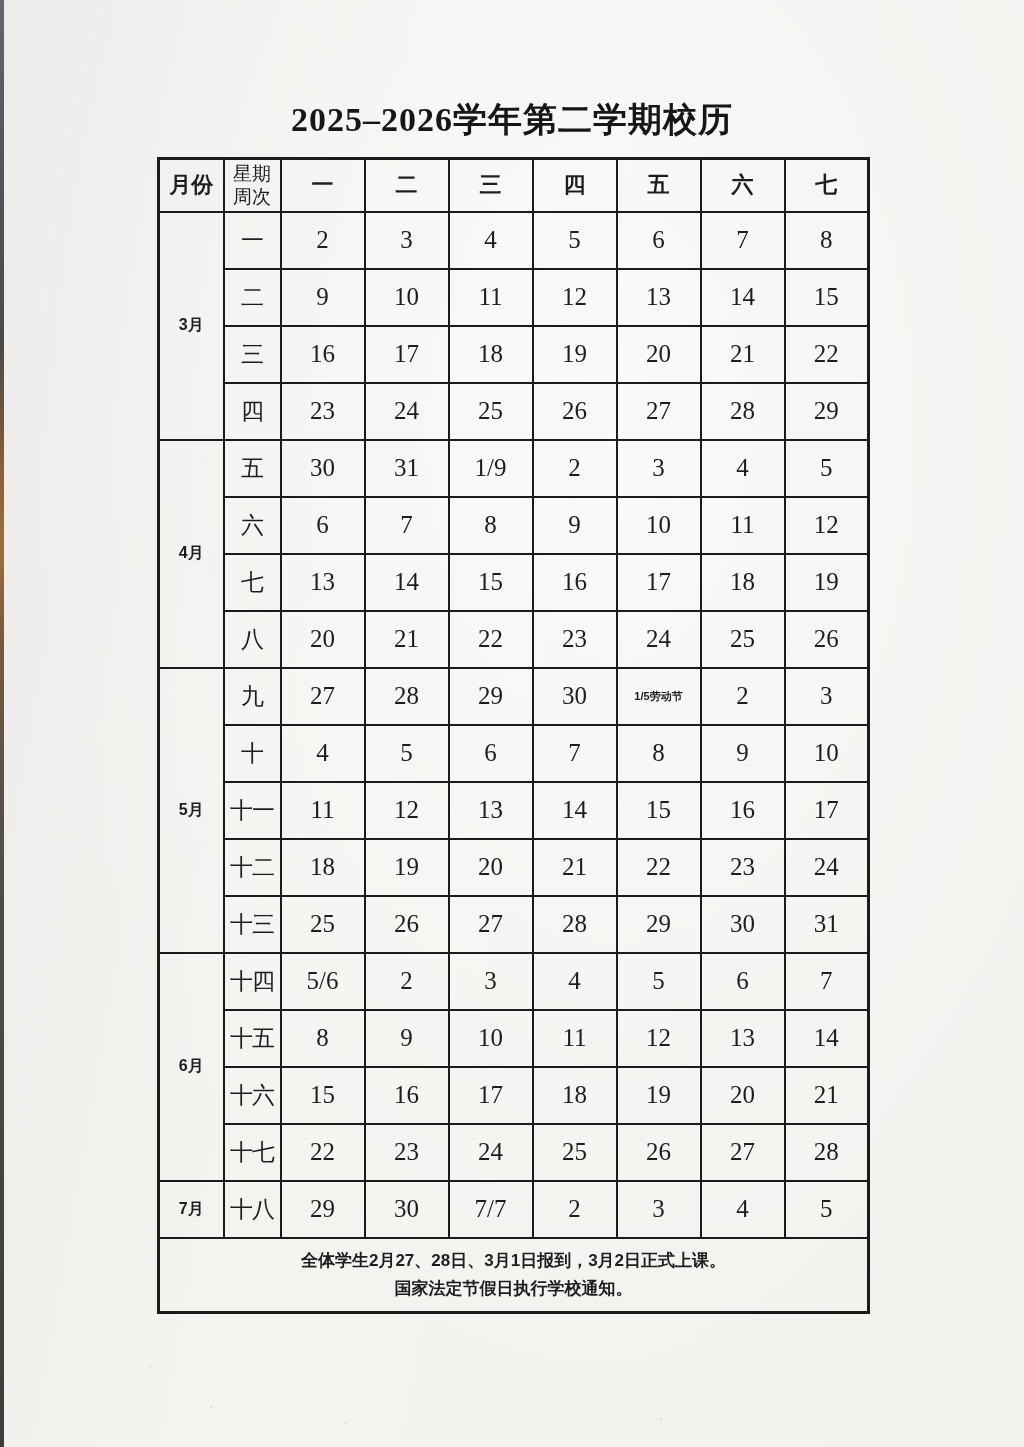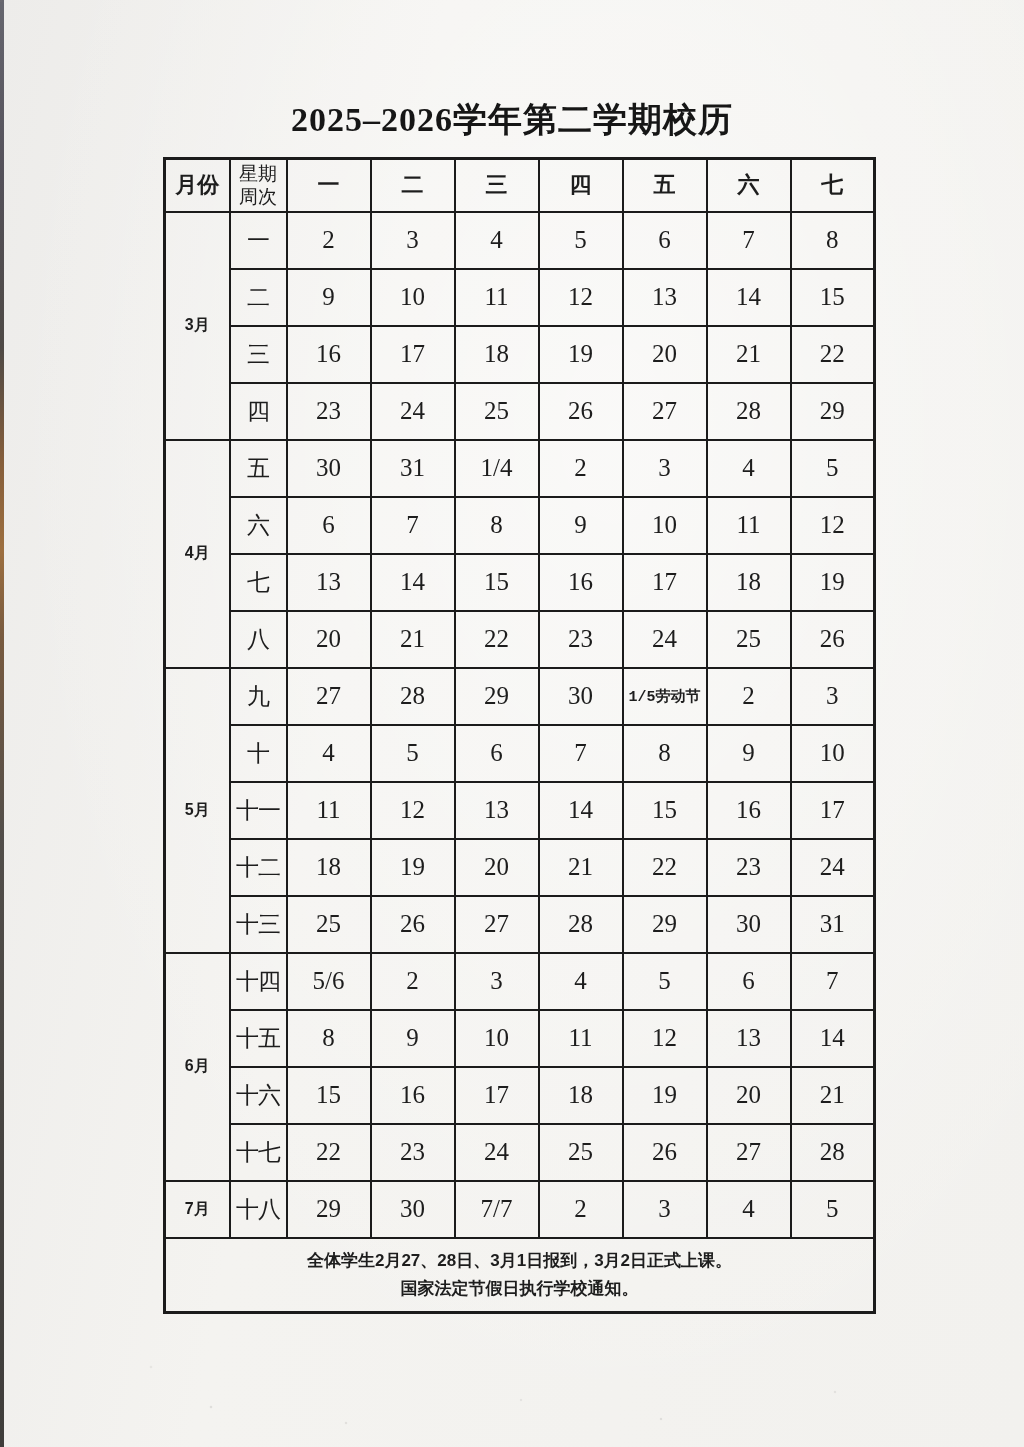--- a/index.html
+++ b/index.html
@@ -42,21 +42,21 @@
                 150px 1366px 1px rgba(140,138,135,.20),
                 834px 1391px 1px rgba(130,128,125,.22);}
   .title{
     position:absolute;top:97px;left:0;width:1024px;
     text-align:center;
     font-size:34px;font-weight:700;
     letter-spacing:1px;
     color:#161616;
   }
   table.calendar{
-    position:absolute;left:163px;top:157px;
+    position:absolute;left:157px;top:157px;
     width:711px;
     border-collapse:collapse;
     table-layout:fixed;
     border:3px solid var(--border);
     background:transparent;
   }
   .calendar th,.calendar td{
     border:2px solid var(--border);
     text-align:center;vertical-align:middle;
     padding:0;
@@ -78,23 +78,23 @@
   td.week-cell{
     font-size:23px;font-weight:500;
     font-family:"Liberation Sans","DejaVu Sans",sans-serif;
     letter-spacing:-1px;
   }
   td.day-cell{
     font-size:25px;
     font-weight:500;
   }
   td.day-cell.note-cell{
-    font-size:15px;
+    font-size:11px;
     font-weight:600;
-    font-family:Liberation Mono, monospace;
+    font-family:Liberation Sans, sans-serif;
     letter-spacing:0;
   }
   tr.footer-row{height:75px;}
   td.footer-cell{
     font-family:"Liberation Sans","DejaVu Sans",sans-serif;
     font-size:17px;font-weight:700;
     line-height:1.65;
   }
 </style>
 </head>
@@ -175,21 +175,21 @@
           <td class="day-cell">26</td>
           <td class="day-cell">27</td>
           <td class="day-cell">28</td>
           <td class="day-cell">29</td>
         </tr>
         <tr class="week-row">
           <td rowspan="4" class="month-cell">4月</td>
           <td class="week-cell">五</td>
           <td class="day-cell">30</td>
           <td class="day-cell">31</td>
-          <td class="day-cell">1/4</td>
+          <td class="day-cell">1/9</td>
           <td class="day-cell">2</td>
           <td class="day-cell">3</td>
           <td class="day-cell">4</td>
           <td class="day-cell">5</td>
         </tr>
         <tr class="week-row">
           <td class="week-cell">六</td>
           <td class="day-cell">6</td>
           <td class="day-cell">7</td>
           <td class="day-cell">8</td>

